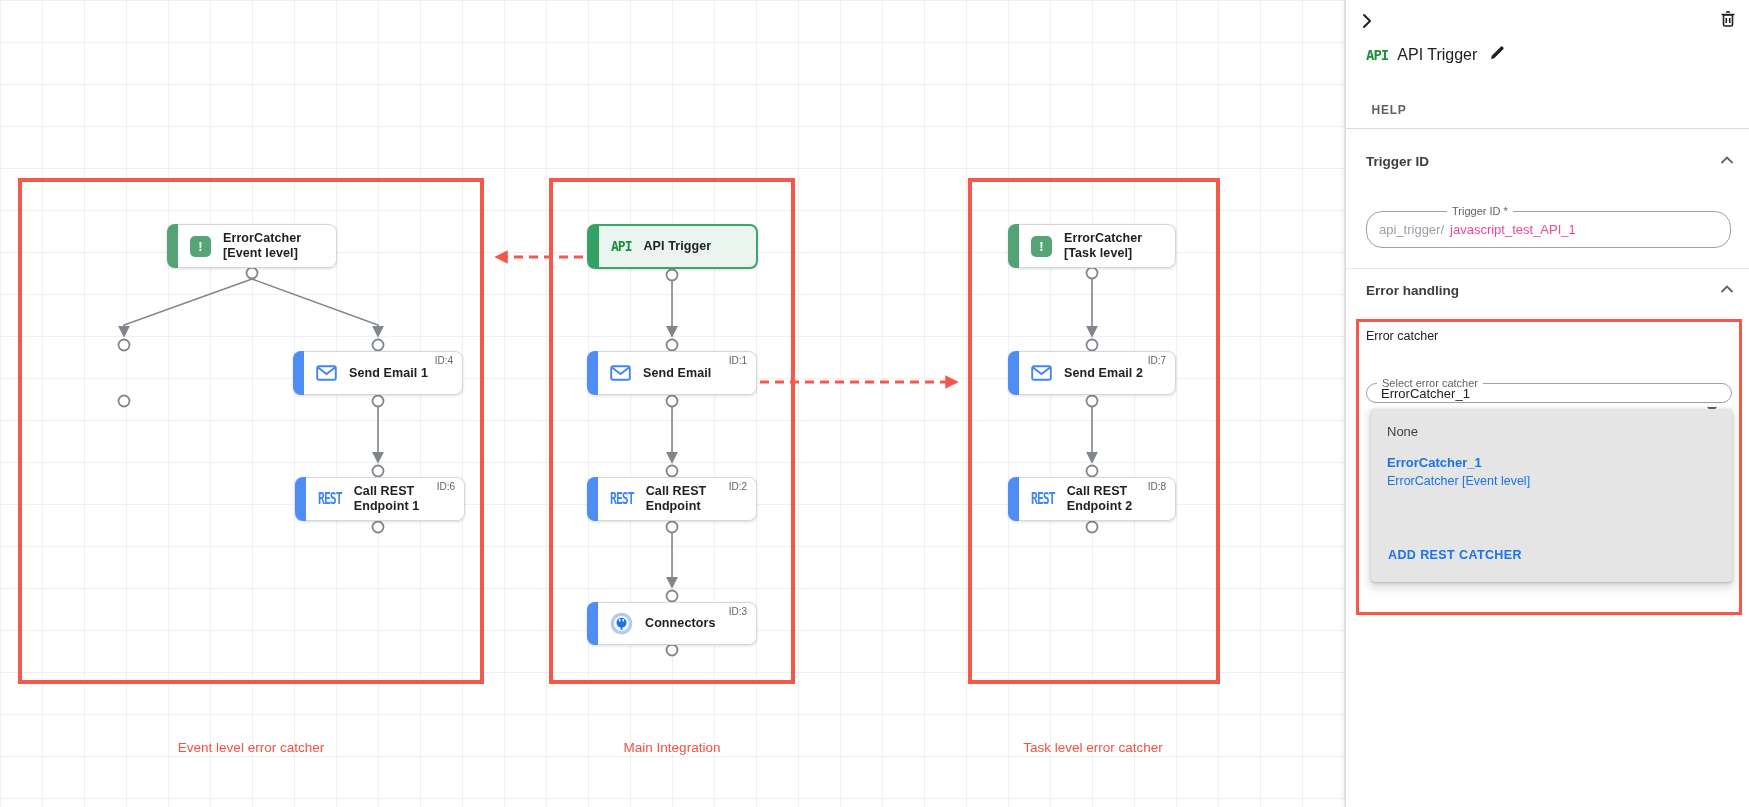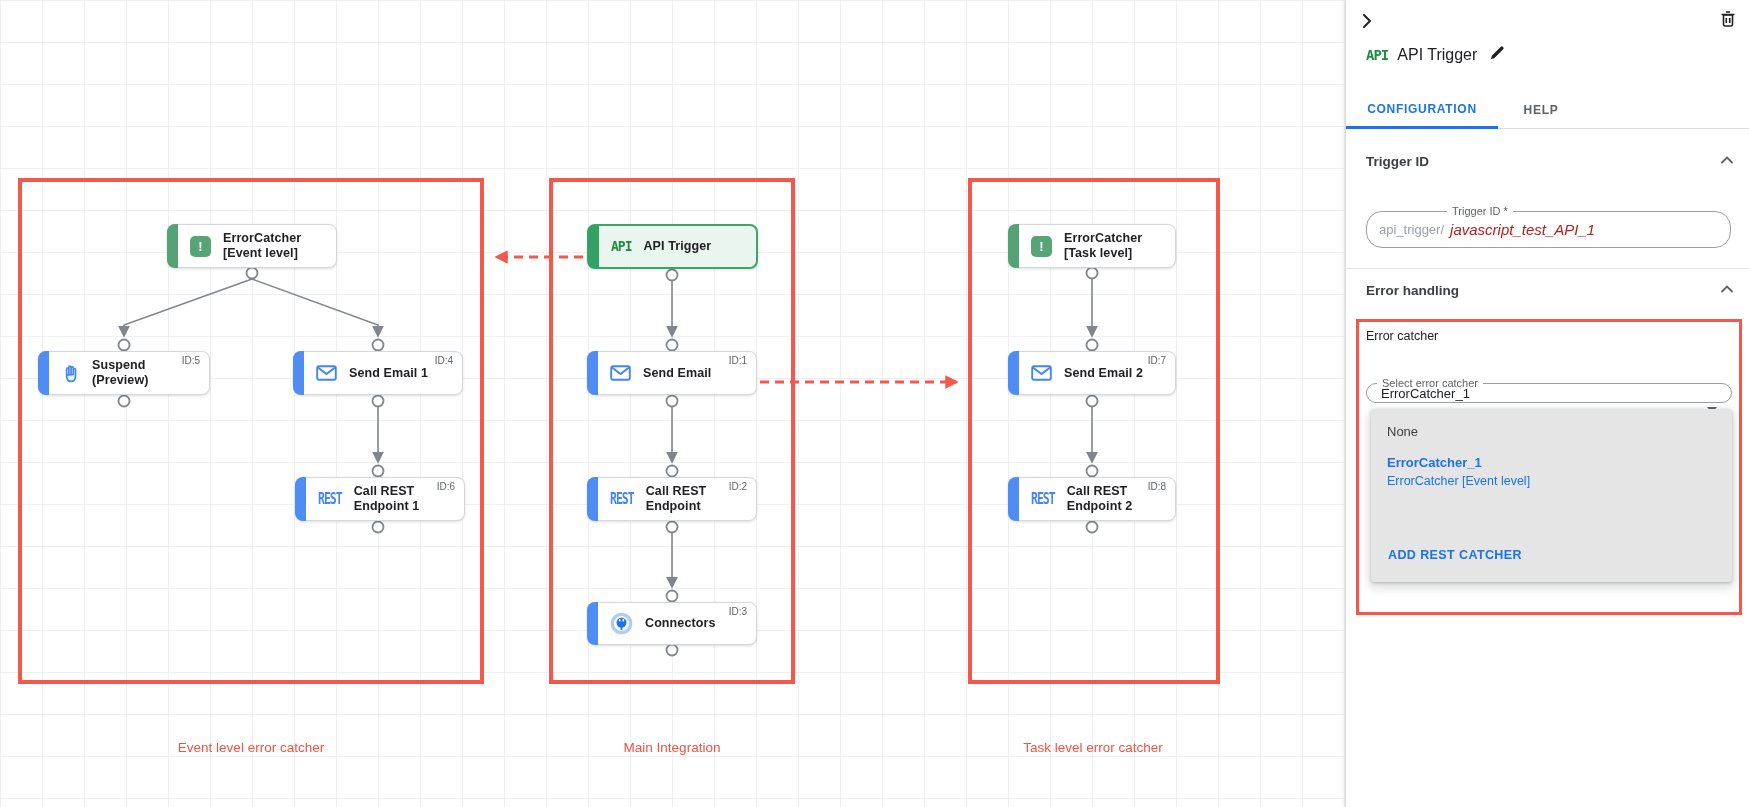--- a/index.html
+++ b/index.html
@@ -137,31 +137,20 @@
 
     <div class="node" style="left:167px;top:224px;width:170px;height:44px;">
       <span class="accent green"></span>
       <span class="icon">
         <span class="ec-icon">!</span>
         </span>
       <span class="title">ErrorCatcher
 [Event level]</span>
     </div>
 
-    <div class="node" style="left:38px;top:351px;width:172px;height:44px;">
-      <span class="accent"></span>
-      <span class="icon">
-        <svg width="19" height="19" viewBox="0 0 17 17" fill="#eaf1fe" stroke="#4285f4" stroke-width="1.5" stroke-linecap="round" stroke-linejoin="round">
-          <path d="M5,10 V4.6 a1,1 0 0 1 2,0 V9 M7,9 V2.9 a1,1 0 0 1 2,0 V9 M9,9 V3.5 a1,1 0 0 1 2,0 V9.4 M11,9.4 V5 a1,1 0 0 1 2,0 V10.5 C13,14 11.4,15.6 8.8,15.6 C6.2,15.6 5,13.8 5,10 Z"></path>
-        </svg>
-        </span>
-      <span class="title">Suspend
-(Preview)</span>
-      <span class="idbadge">ID:5</span>
-    </div>
 
     <div class="node" style="left:293px;top:351px;width:170px;height:44px;">
       <span class="accent"></span>
       <span class="icon">
         <svg width="21" height="16" viewBox="0 0 21 16">
           <rect x="1.2" y="1.2" width="18.6" height="13.6" rx="1.8" fill="#fff" stroke="#4285f4" stroke-width="1.9"></rect>
           <path d="M2,2.5 L10.5,9 L19,2.5" fill="none" stroke="#4285f4" stroke-width="1.9"></path>
         </svg>
         </span>
       <span class="title">Send Email 1</span>
@@ -277,37 +266,36 @@
       <span><span class="api-text" style="font-size:14px;">API</span></span>
       <span id="panel-title">API Trigger</span>
       <span class="picon" style="position:static;margin-left:12px;">
         <svg width="17" height="17" viewBox="0 0 17 17" fill="#202124">
           <path d="M2,15 L2.8,11.8 L11.8,2.8 a1.4,1.4 0 0 1 2,0 l0.4,0.4 a1.4,1.4 0 0 1 0,2 L5.2,14.2 Z"></path>
         </svg>
       </span>
     </div>
 
     <div id="tabsbar">
-      <div class="tab active" style="width:152px;">CONFIGURATION</div>
       <div class="tab" style="width:86px;">HELP</div>
     </div>
 
     <div class="section-head" style="top:152px;">
       <span class="section-title">Trigger ID</span>
       <span class="picon" style="position:static;">
         <svg width="16" height="12" viewBox="0 0 16 12" fill="none" stroke="#5f6368" stroke-width="1.8" stroke-linecap="round">
           <polyline points="3,8.5 8,3.5 13,8.5"></polyline>
         </svg>
       </span>
     </div>
 
     <div class="outlined-field" style="left:20px;top:211px;width:365px;height:37px;">
       <span class="float-label" style="left:80px;">Trigger ID *</span>
       <span style="margin-left:12px;font-size:13px;color:#9aa0a6;">api_trigger/</span>
-      <span style="margin-left:6px;font-size:15px;color:#b91c1c;font-style:italic;">javascript_test_API_1</span>
+      <span style="margin-left:6px;font-size:13px;color:#ec4899;">javascript_test_API_1</span>
     </div>
 
     <div class="divider" style="top:268px;"></div>
 
     <div class="section-head" style="top:281px;">
       <span class="section-title">Error handling</span>
       <span class="picon" style="position:static;">
         <svg width="16" height="12" viewBox="0 0 16 12" fill="none" stroke="#5f6368" stroke-width="1.8" stroke-linecap="round">
           <polyline points="3,8.5 8,3.5 13,8.5"></polyline>
         </svg>

